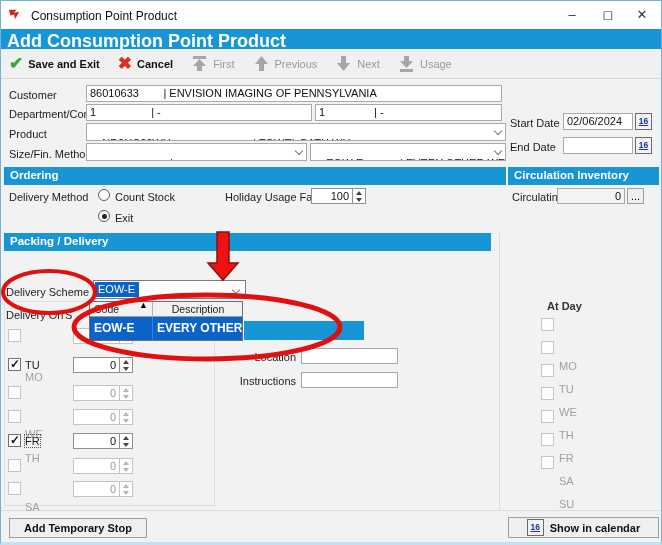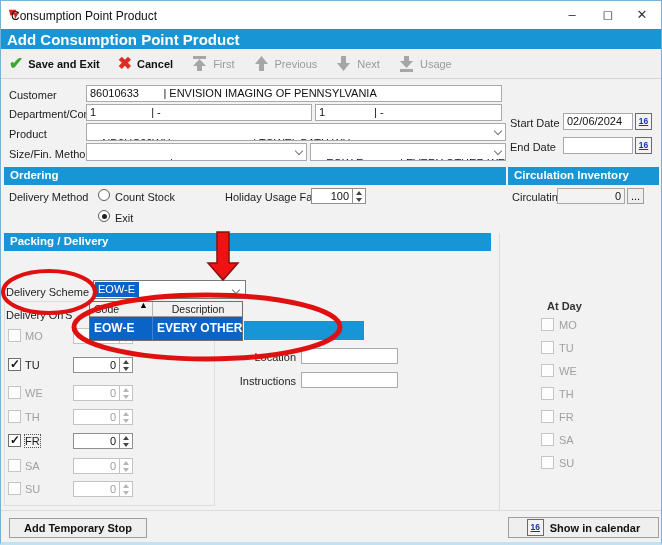--- a/index.html
+++ b/index.html
@@ -1,26 +1,26 @@
 <!DOCTYPE html>
 <html><head>
 <meta charset="utf-8">
 <style>
   * { margin:0; padding:0; box-sizing:border-box; }
   html,body { width:662px; height:545px; background:#fff; font-family:"Liberation Sans",sans-serif; }
   #window { position:relative; width:662px; height:545px; background:#f2f2f2; border:1px solid #76b2d8; border-bottom:3px solid #bfe3f5; overflow:hidden; }
 
   
   .titlebar { position:absolute; left:0; top:0; width:100%; height:28px; background:#fff; }
-  .title-text { position:absolute; left:10px; top:8px; font-size:12px; color:#111; }
+  .title-text { position:absolute; left:30px; top:8px; font-size:12px; color:#111; }
   .app-icon { position:absolute; left:7px; top:6px; width:15px; height:15px; }
   .caption-btn { position:absolute; top:0; width:34px; height:28px; text-align:center; line-height:28px; font-size:13px; color:#333; cursor:default; }
   .btn-min { right:72px; } .btn-max { right:36px; } .btn-close { right:2px; }
 
-  .app-header { position:absolute; left:0; top:28px; width:100%; height:20px; background:#1795d4; color:#fff; font-size:15px; font-weight:bold; padding:2px 0 0 6px; }
+  .app-header { position:absolute; left:0; top:28px; width:100%; height:20px; background:#1795d4; color:#fff; font-size:18px; font-weight:bold; padding:2px 0 0 6px; }
 
   
   .toolbar { position:absolute; left:0; top:48px; width:100%; height:30px; background:#f0f0f0; border-bottom:1px solid #d6d6d6; display:flex; align-items:center; padding-left:6px; }
   .tb-btn { display:flex; align-items:center; margin-right:14px; height:24px; padding:0 2px; }
   .tb-btn .glyph { font-size:17px; font-weight:bold; margin-right:5px; line-height:18px; }
   .glyph-check { color:#3aa832; }
   .glyph-x { color:#d93025; font-size:16px; }
   .tb-label-strong { font-size:11px; font-weight:bold; color:#111; }
   .tb-label-dim { font-size:11px; font-weight:normal; color:#9a9a9a; }
   .tb-svg { margin-right:5px; }
@@ -47,21 +47,21 @@
   .sbu,.sbd { flex:1; position:relative; }
   .sbu::after { content:""; position:absolute; left:3px; top:2px; border-left:3px solid transparent; border-right:3px solid transparent; border-bottom:4px solid #444; }
   .sbd::after { content:""; position:absolute; left:3px; top:2px; border-left:3px solid transparent; border-right:3px solid transparent; border-top:4px solid #444; }
   .spin.dim .sbu::after { border-bottom-color:#b5b5b5; }
   .spin.dim .sbd::after { border-top-color:#b5b5b5; }
 
   .cb { position:absolute; width:13px; height:13px; background:#fff; border:1px solid #707070; }
   .cb.dis { border-color:#c5c5c5; background:#fdfdfd; }
   .cb.checked::after { content:"\2713"; position:absolute; left:1px; top:-2px; font-size:12px; font-weight:bold; color:#111; }
   .daylbl { position:absolute; font-size:11px; color:#1c1c1c; }
-  .daylbl.dim { color:#a0a0a0; }
+  .daylbl.dim { color:#a0a0a0;margin-top:41px; }
   .daylbl.focus { outline:1px dotted #555; }
 
   .panelline { position:absolute; background:#dcdcdc; }
   .subpanel { position:absolute; border:1px solid #dedede; background:transparent; }
 
   .push-btn { position:absolute; background:#efefef; border:1px solid #9e9e9e; font-size:11px; font-weight:bold; color:#111; text-align:center; display:flex; align-items:center; justify-content:center; }
 
   
   .scheme-combo { position:absolute; left:92px; top:279px; width:153px; height:19px; background:#fff; border:1px solid #7a7a7a; }
   .scheme-sel { position:absolute; left:1px; top:1px; height:15px; background:#0a63c6; color:#fff; font-size:11px; padding:1px 4px 0 3px; }

